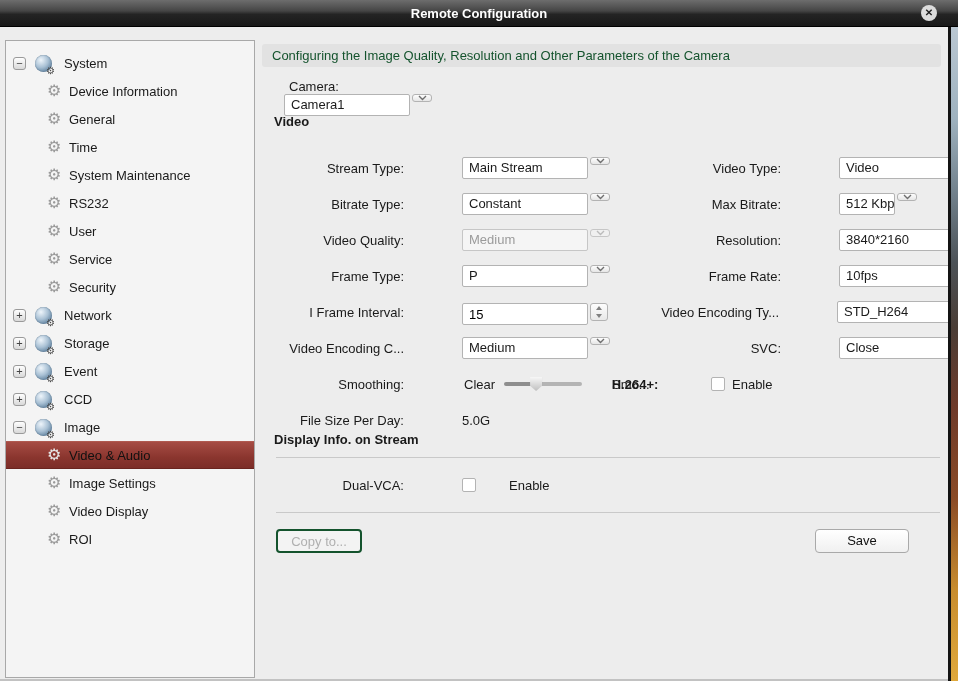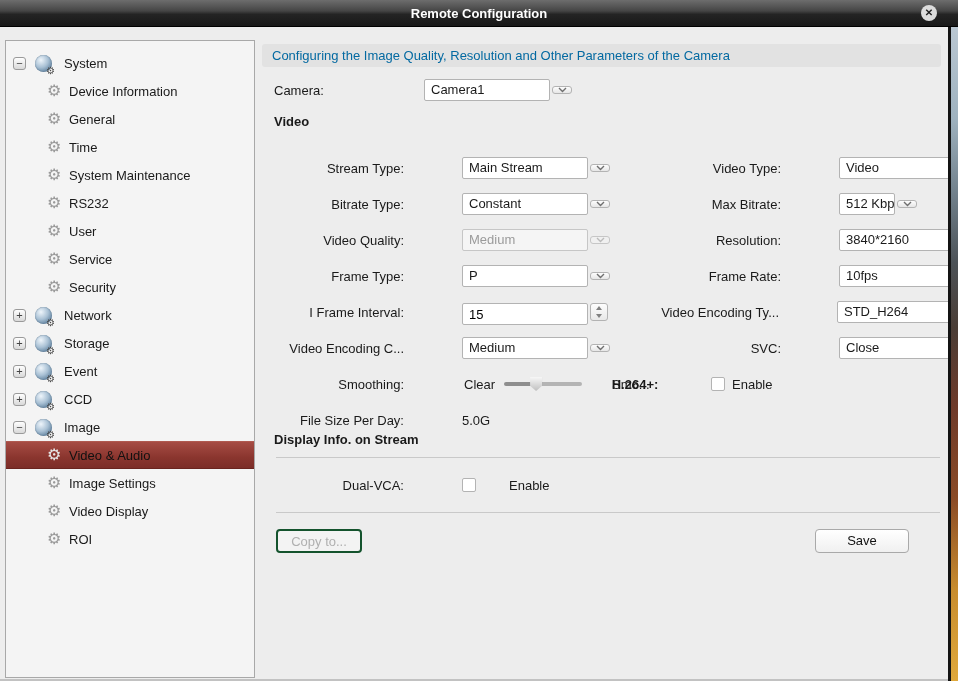--- a/index.html
+++ b/index.html
@@ -36,35 +36,35 @@
   .tree-row .t-label { margin-left:6px; }
   .tree-row.lvl0 .t-label { margin-left:12px; }
   .tree-row.selected { background:linear-gradient(#a64c44, #8a352e 60%, #7c2d28);
     border-top:1px solid #b05a50; border-bottom:1px solid #6a241f; }
   .tree-row.selected .gear-icon { color:#e6e6e6; }
   .tree-row.selected .t-label { color:#111; }
 
   
   .main { position:absolute; left:262px; top:0; width:686px; height:654px; }
   .desc-band { position:absolute; left:0; top:17px; width:679px; height:23px; background:#e2e2e2;
-    border-radius:3px; color:#0369a1; line-height:23px; padding-left:10px; }
-
-  .camera-row { position:absolute; left:0; top:52px; height:22px; display:flex; align-items:center; }
+    border-radius:3px; color:#14532d; line-height:23px; padding-left:10px; }
+
+  .camera-row { position:absolute; left:15px; top:52px; height:22px; display:flex; align-items:center;flex-direction:column; }
   .camera-row .c-label { margin-left:12px; width:150px; }
   .section-heading { position:absolute; left:12px; font-weight:bold; font-size:13px; }
   .h-video { top:87px; }
   .h-display { top:405px; }
 
   .rows { position:absolute; left:0; top:130px; width:599px; }
   .frow { display:flex; align-items:center; height:22px; margin-bottom:14px; position:relative;gap:26px; }
   .flabel { width:142px; text-align:right; flex:0 0 142px; }
   .flabel2 { width:145px; text-align:right; flex:0 0 145px; }
   .gap { width:6px; flex:0 0 6px; }
 
-  .combo { display:flex; align-items:center; height:22px; }
+  .combo { display:flex; align-items:flex-start; height:22px; }
   .combo .c-text { width:126px; background:#fff; border:1px solid #b3b3b3; border-radius:2px;
     padding:0 6px; line-height:20px; white-space:nowrap; overflow:hidden; }
   .combo .c-btn { width:20px; margin-left:2px; border:1px solid #b3b3b3; border-radius:3px;
     background:linear-gradient(#fdfdfd,#e6e6e6); display:flex; align-items:center; justify-content:center; }
   .combo.narrow .c-text { width:56px; }
   .combo.disabled .c-text { color:#9b9b9b; background:#f5f5f5; border-color:#c6c6c6; }
   .combo.disabled .c-btn { background:#f0f0f0; border-color:#c6c6c6; }
   .combo.disabled svg path { stroke:#bbb; }
 
   .spinbox { display:flex; height:18px; }

